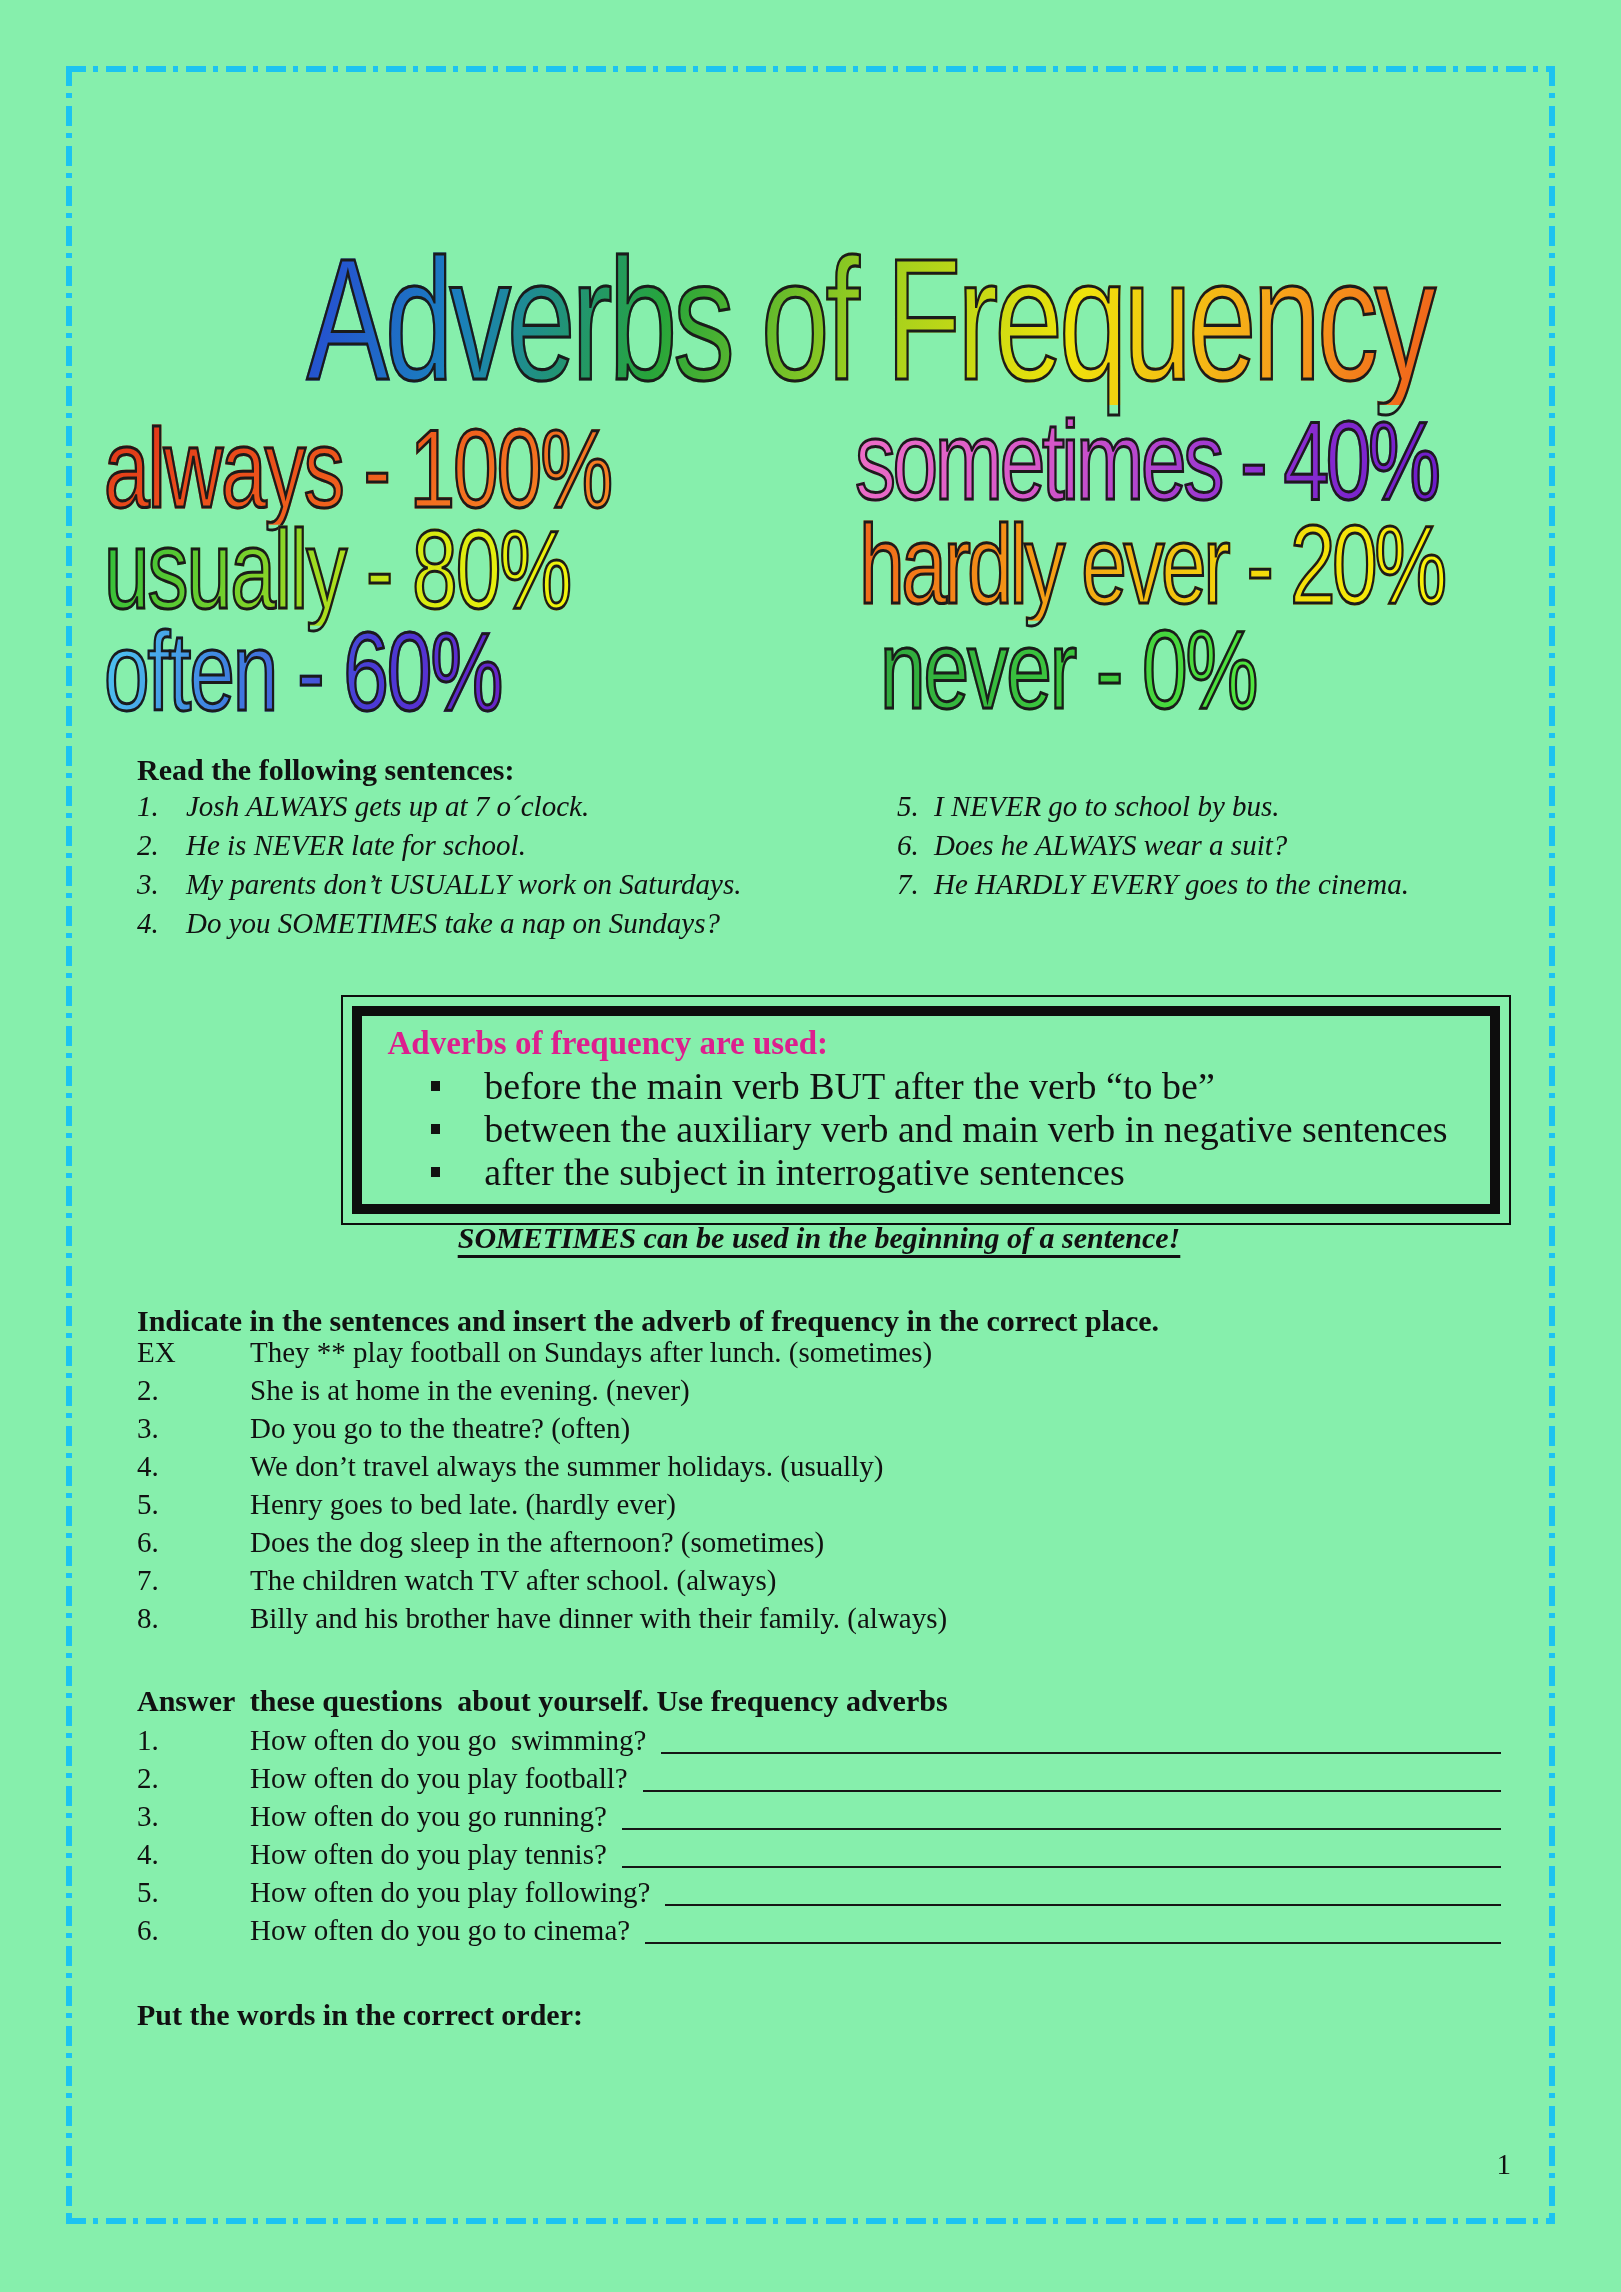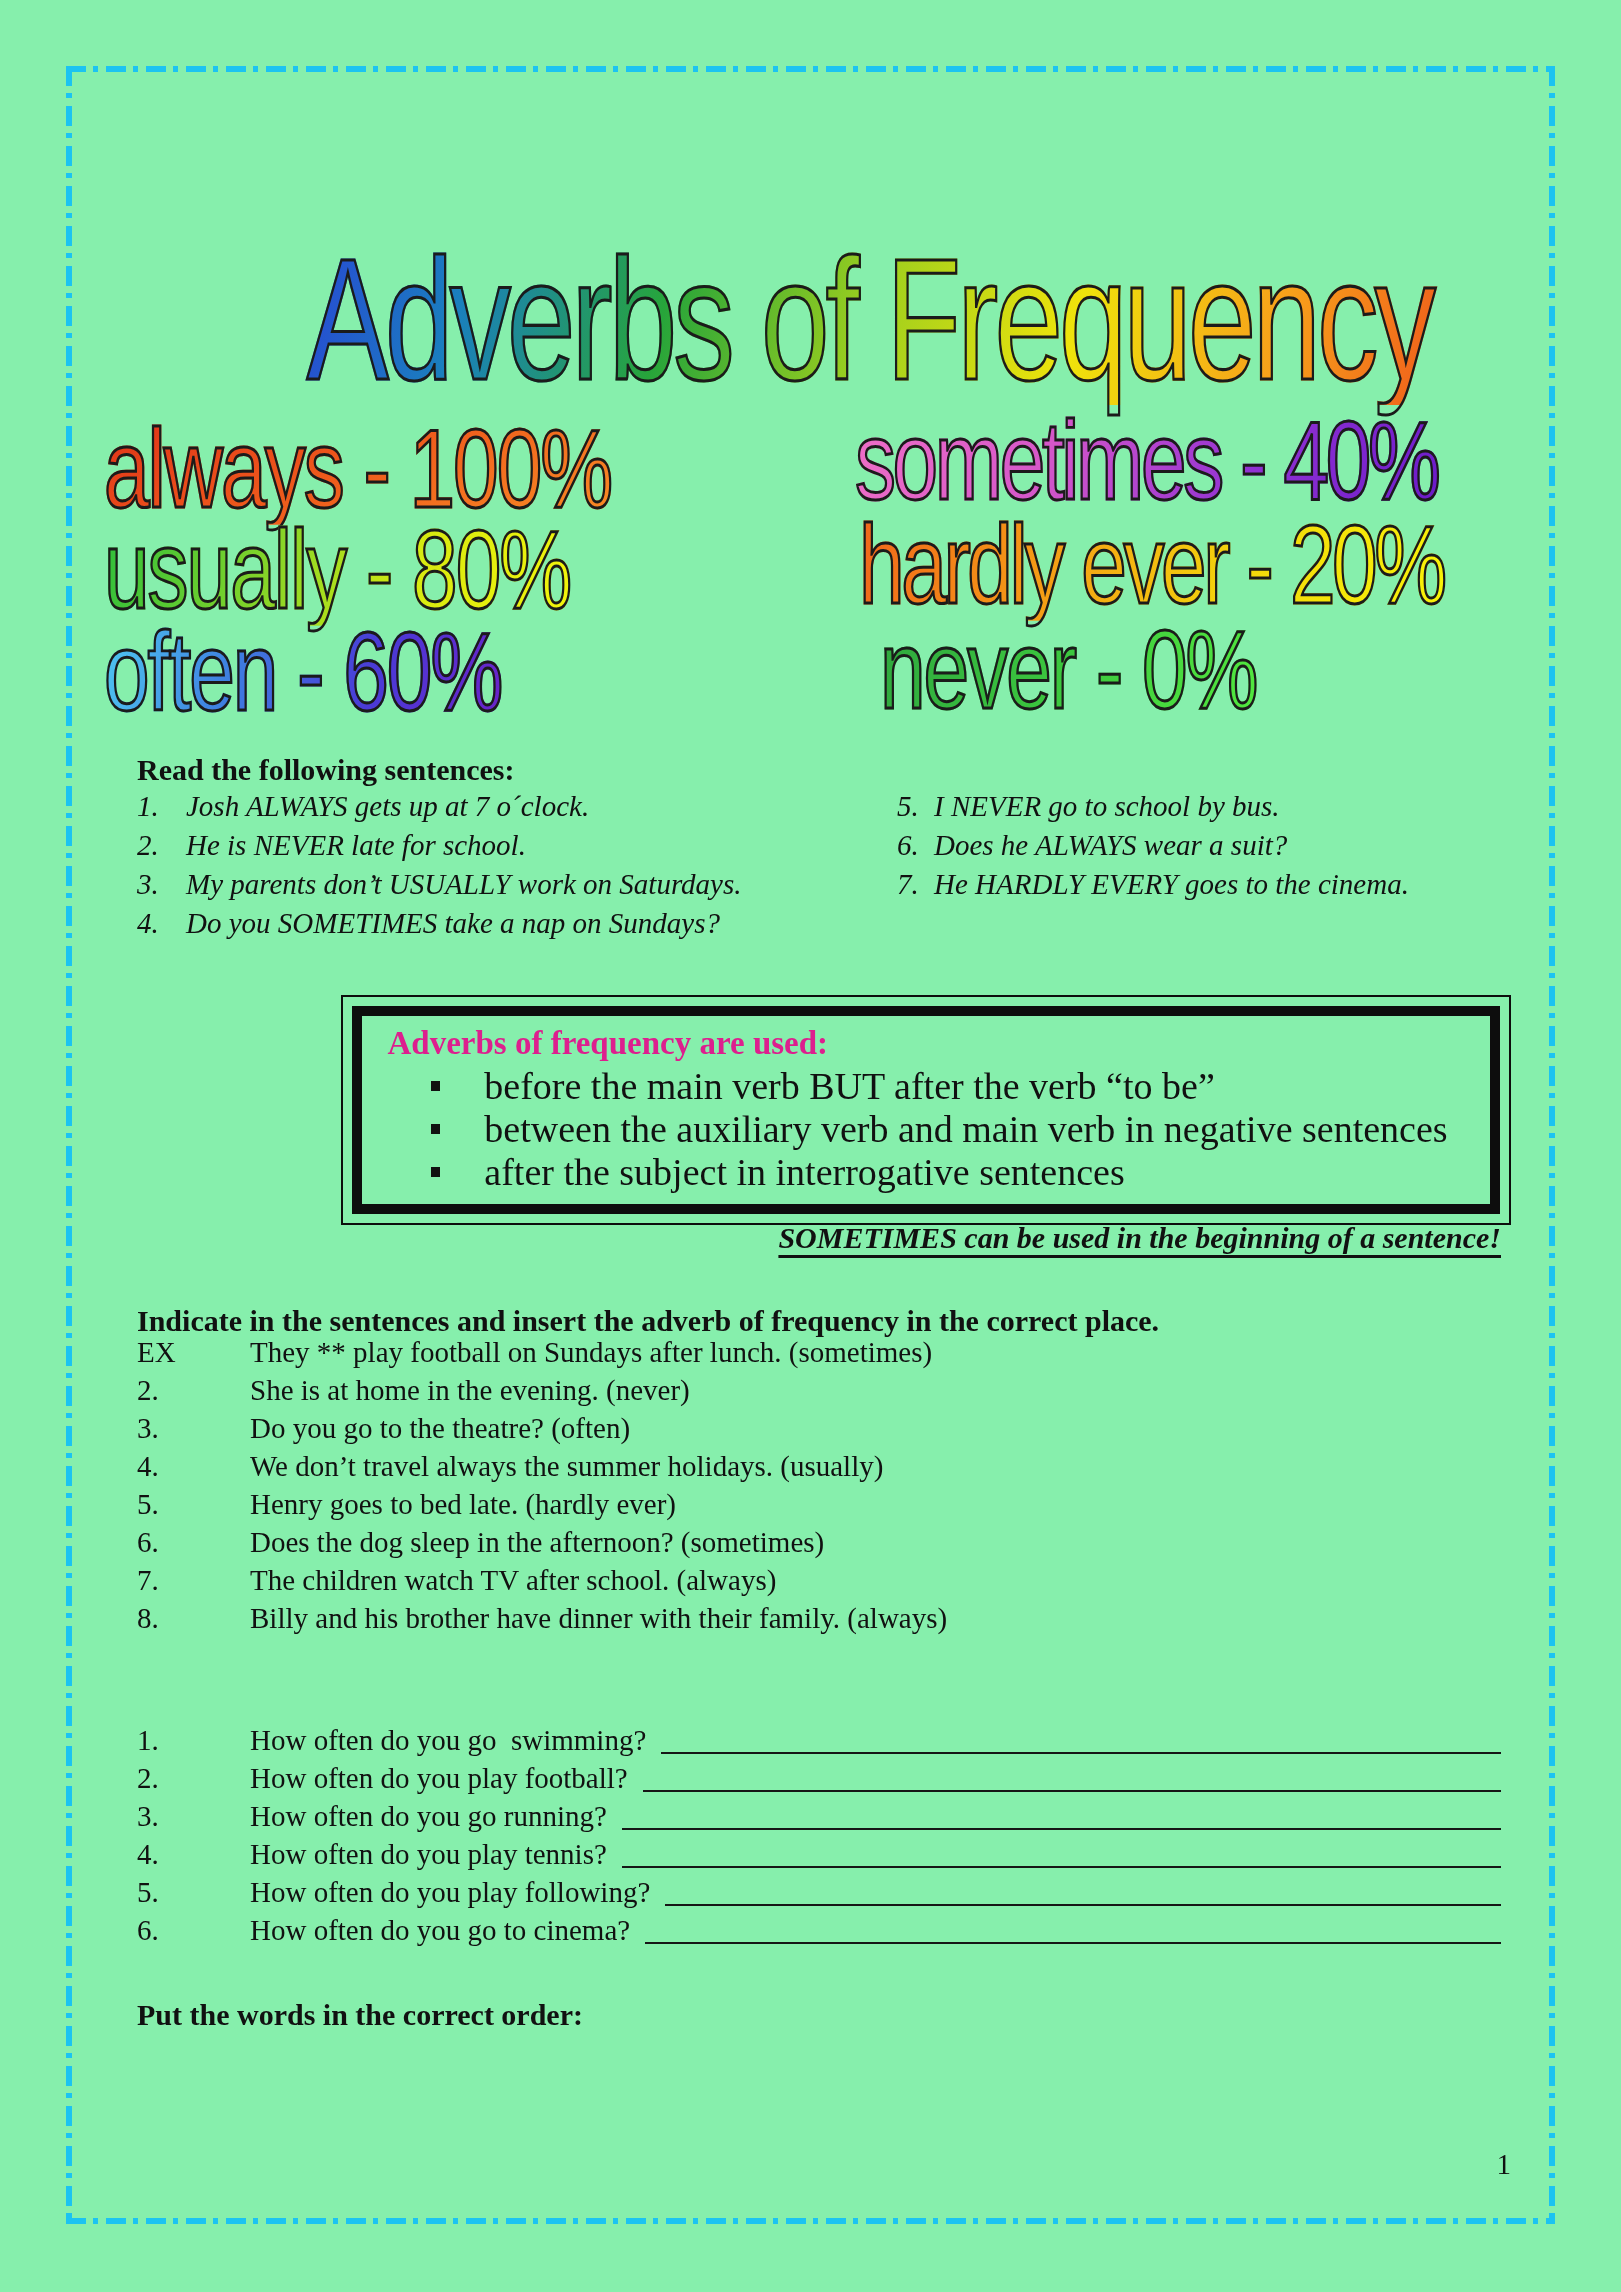--- a/index.html
+++ b/index.html
@@ -34,21 +34,21 @@
   .sent{display:flex;}
   .sent .num{flex:0 0 49px;}
   .read-col-right .sent .num{flex:0 0 37px;}
   
   .rules-outer{position:absolute;left:341px;top:995px;width:1170px;border:2px solid #0d0d0d;
                padding:9px;box-sizing:border-box;}
   .rules-inner{border:10.8px solid #0d0d0d;padding:5.9px 19.6px 9.8px 25.5px;}
   .rules-heading{font-size:33px;font-weight:bold;line-height:43px;}
   .rule-item{display:flex;align-items:center;font-size:38px;line-height:43px;margin-left:43px;}
   .bullet-sq{flex:0 0 9.8px;width:9.8px;height:9.8px;background:#111;margin-right:44px;}
-  .note{position:absolute;left:137px;top:1221px;width:1364px;text-align:right;font-weight:bold;
+  .note{position:absolute;left:137px;top:1221px;width:1364px;text-align:center;font-weight:bold;
         font-style:italic;font-size:30px;}
   .note span{text-decoration:underline;text-decoration-thickness:2.5px;text-underline-offset:6.9px;}
   .numlist{position:absolute;left:137px;width:1364px;font-size:29px;line-height:38px;}
   .numlist .row{display:flex;}
   .numlist .num{flex:0 0 113px;}
   .numlist .txt{white-space:pre-wrap;}
   #insert-list{top:1333px;}
   #answer-list{top:1721px;}
   .blank{flex:1;border-bottom:2.5px solid #161616;margin:0 0 4.9px 7.8px;}
   .pagenum{position:absolute;right:110px;top:2148px;font-size:29px;}
@@ -161,20 +161,21 @@
     <div class="row">
       <span class="num">7.</span>
       <span class="txt">The children watch TV after school. (always)</span>
       </div>
     <div class="row">
       <span class="num">8.</span>
       <span class="txt">Billy and his brother have dinner with their family. (always)</span>
       </div>
   </div>
 
+  <div class="sec-heading" style="top:1684px">Answer  these questions  about yourself. Use frequency adverbs</div>
 
   <div class="numlist" id="answer-list">
     <div class="row">
       <span class="num">1.</span>
       <span class="txt">How often do you go  swimming? </span>
       <span class="blank"></span>
       </div>
     <div class="row">
       <span class="num">2.</span>
       <span class="txt">How often do you play football? </span>

